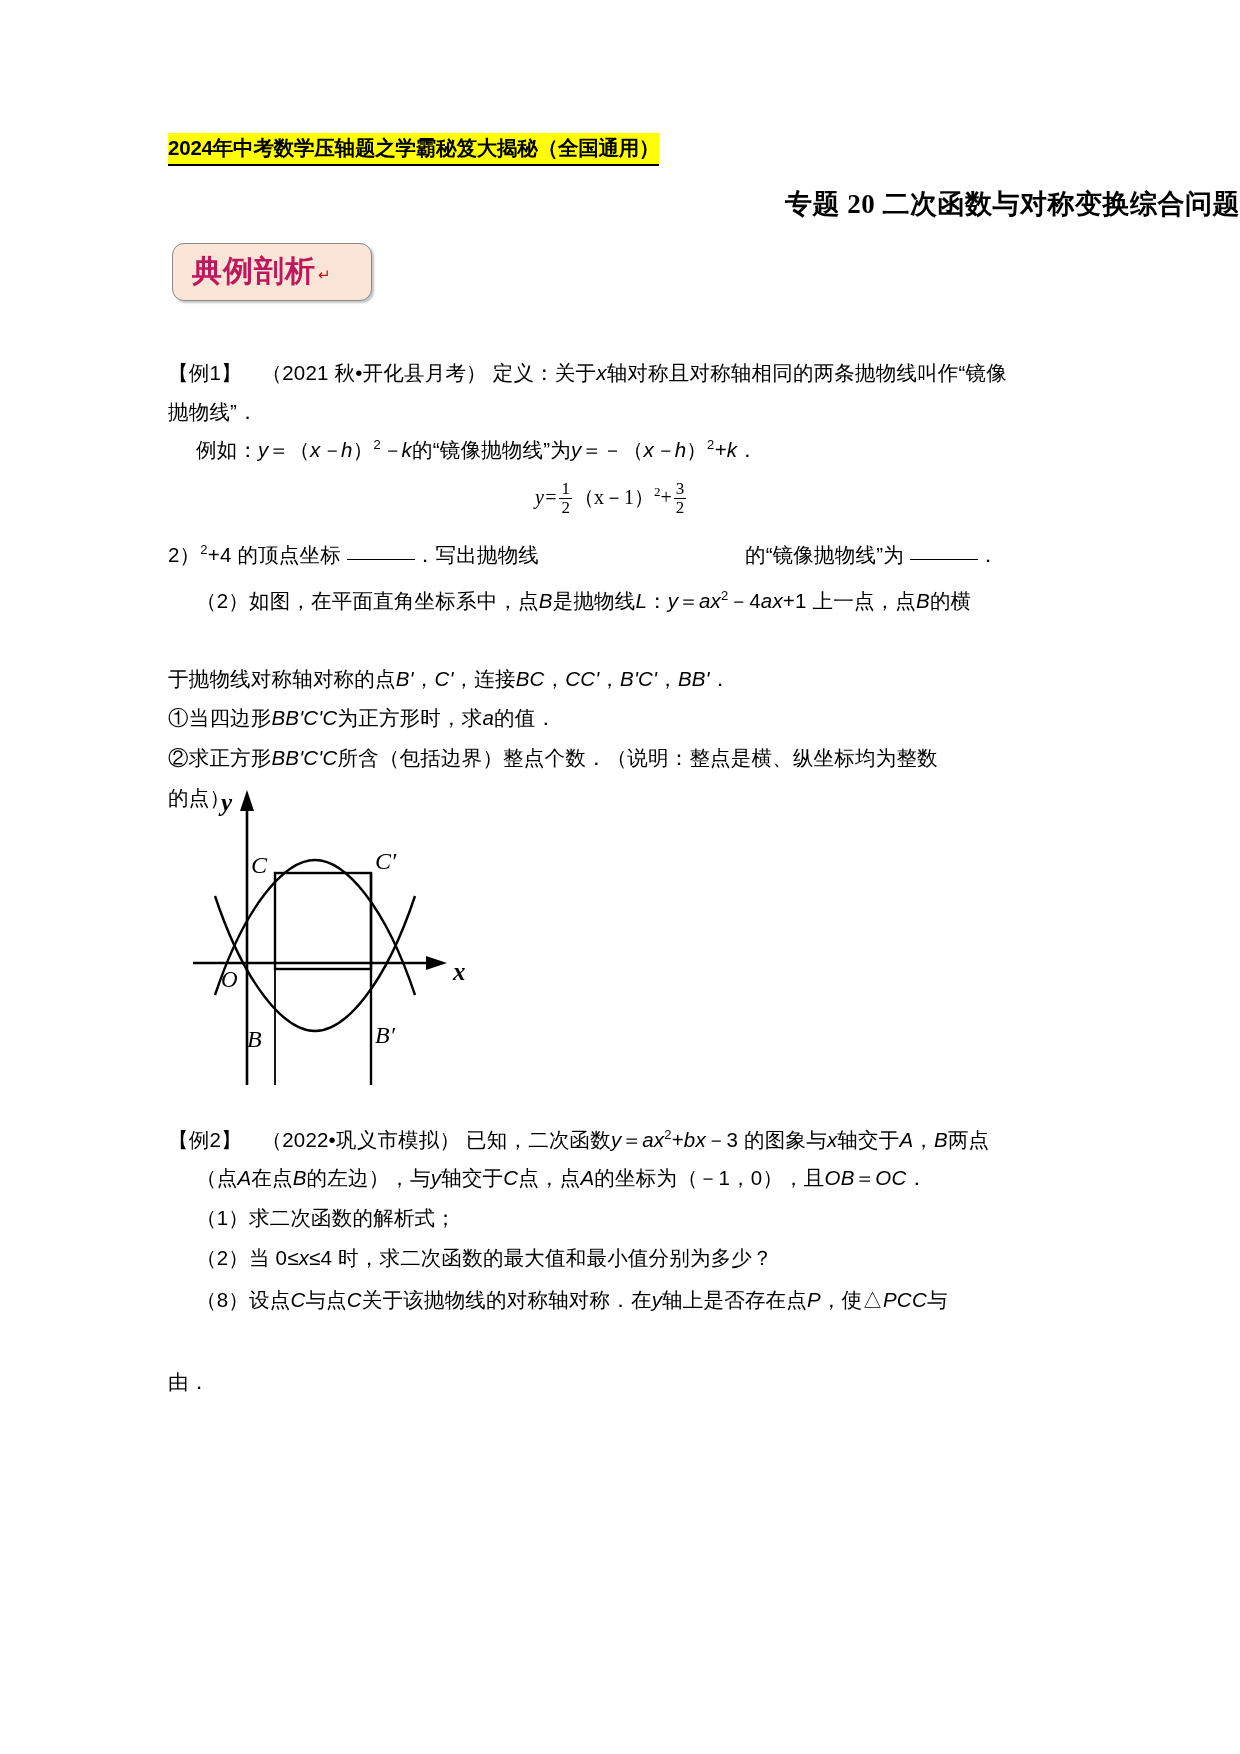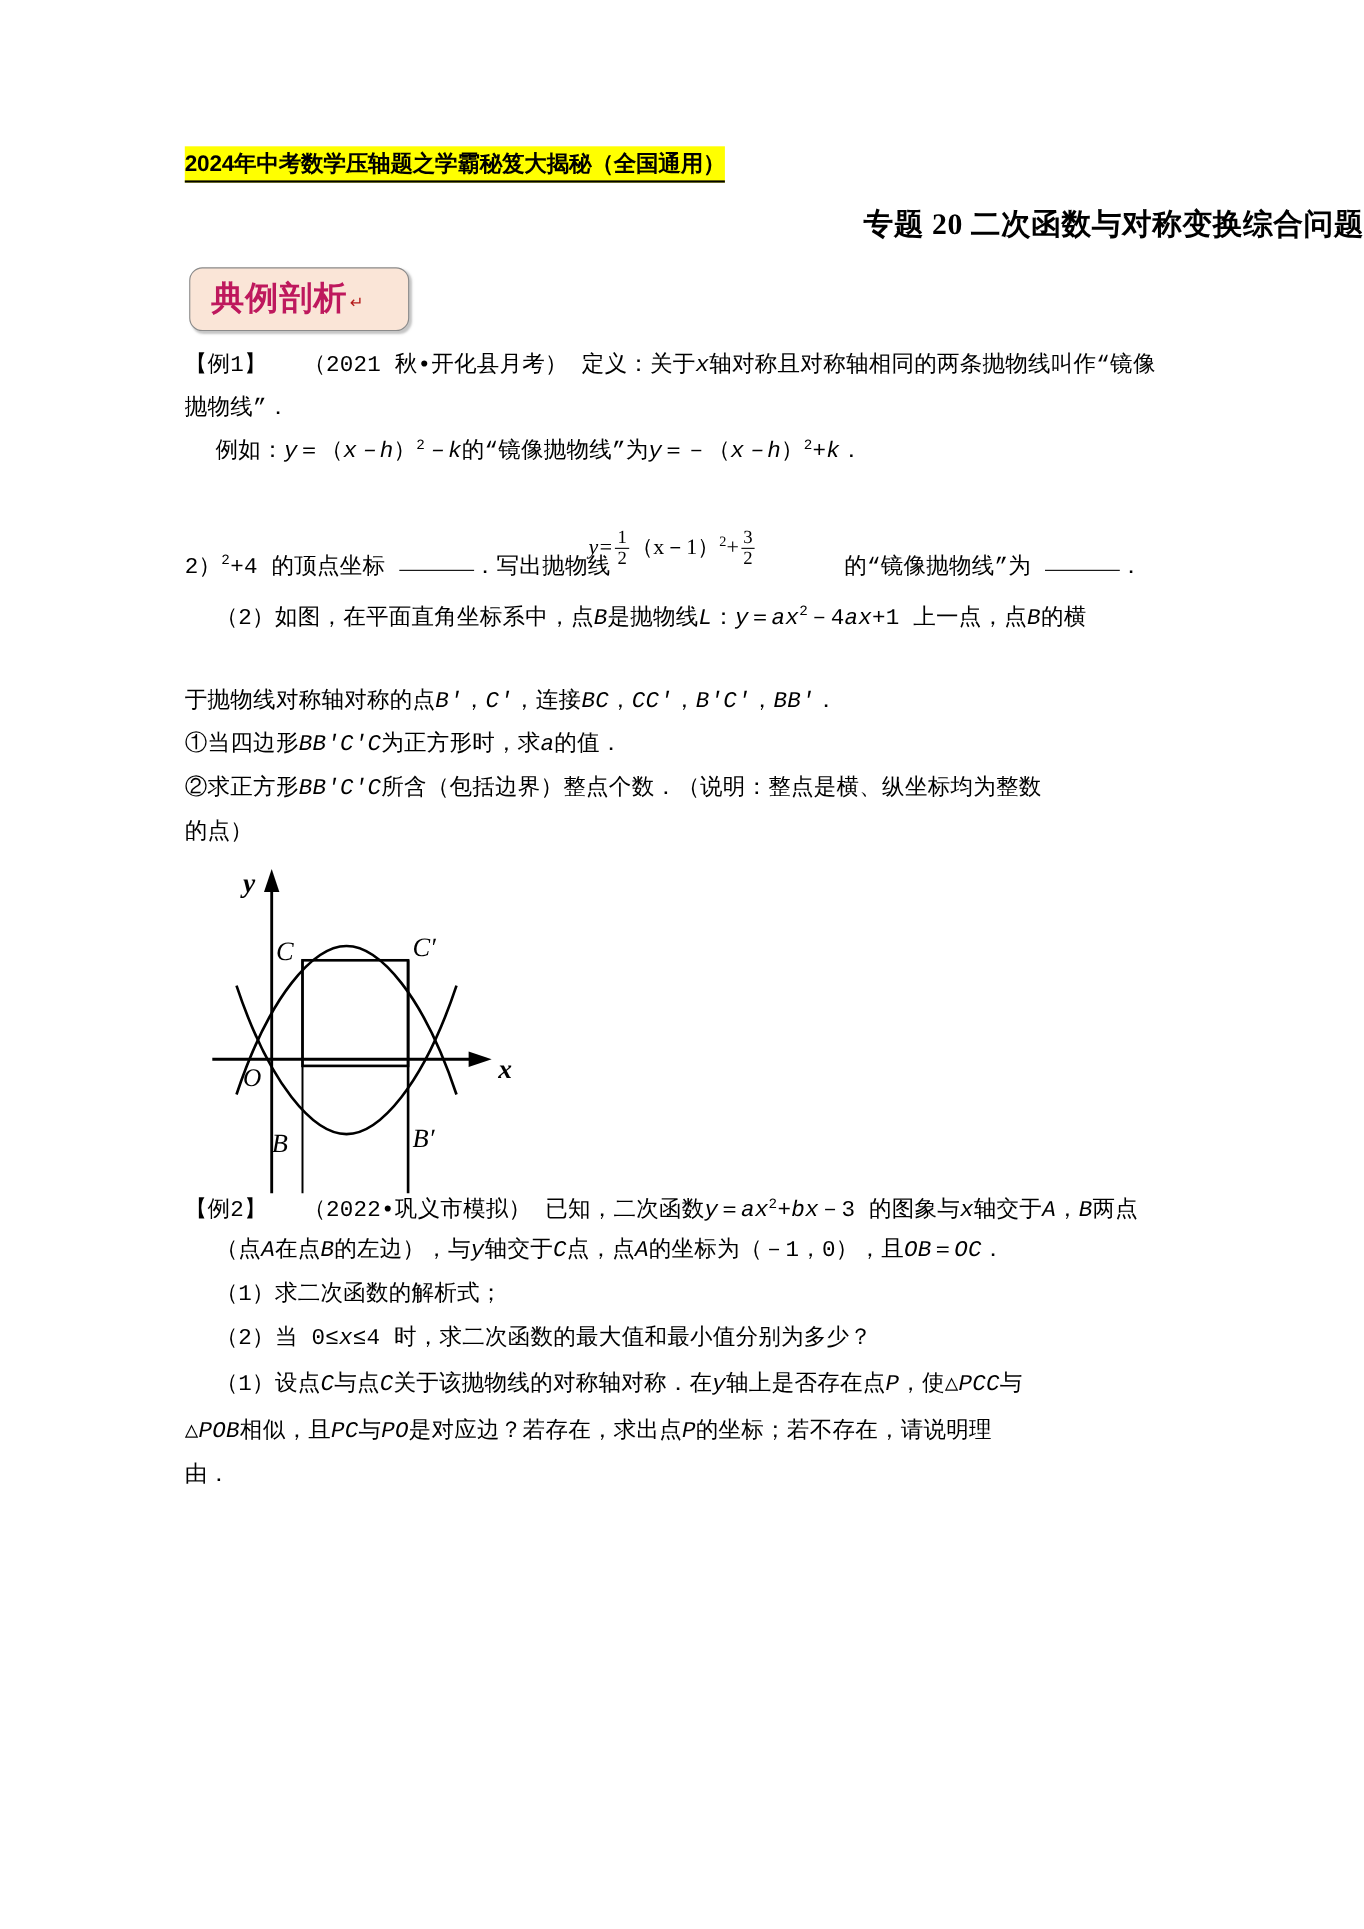--- a/index.html
+++ b/index.html
@@ -48,25 +48,26 @@
     white-space:nowrap;
   }
   .badge-pilcrow {
     position:absolute; left:318px; top:266px;
     font-size:15px; color:#b41a1a;
   }
 
   
   .t {
     position:absolute;
-    font-family:Liberation Mono, monospace;
+    font-family:Liberation Sans, sans-serif;
     font-size:20.5px;
     line-height:1;
     white-space:nowrap;
     letter-spacing:0.2px;
+    margin-top:40px;
   }
   .it { font-style:italic; }
   .supn { font-size:13px; vertical-align:super; }
   .blank { display:inline-block; width:72px; border-bottom:1.4px solid #000; vertical-align:2px; }
   .blank-sm { display:inline-block; width:68px; border-bottom:1.4px solid #000; vertical-align:2px; }
 
   
   .frac {
     display:inline-block; vertical-align:middle;
     text-align:center; font-size:17px; line-height:1.05;
@@ -187,23 +188,20 @@
     <span>（点</span><span class="it">A</span><span>在点</span><span class="it">B</span><span>的左边），与</span><span class="it">y</span><span>轴交于</span><span class="it">C</span><span>点，点</span><span class="it">A</span><span>的坐标为（－1，0），且</span><span class="it">OB</span><span>＝</span><span class="it">OC</span><span>．</span>
   </div>
 
   <div class="t" style="left:196px; top:1168px;">（1）求二次函数的解析式；</div>
 
   <div class="t" style="left:196px; top:1208px;">
     <span>（2）当 0≤</span><span class="it">x</span><span>≤4 时，求二次函数的最大值和最小值分别为多少？</span>
   </div>
 
   <div class="t" style="left:196px; top:1250px;">
-    <span>（1）设点</span><span class="it">C</span><span>与点</span><span class="it">C</span><span>关于该抛物线的对称轴对称．在</span><span class="it">y</span><span>轴上是否存在点</span><span class="it">P</span><span>，使△</span><span class="it">PCC</span><span>与</span>
-  </div>
-
-  <div class="t" style="left:168px; top:1292px;">
-    <span>△</span><span class="it">POB</span><span>相似，且</span><span class="it">PC</span><span>与</span><span class="it">PO</span><span>是对应边？若存在，求出点</span><span class="it">P</span><span>的坐标；若不存在，请说明理</span>
-  </div>
+    <span>（8）设点</span><span class="it">C</span><span>与点</span><span class="it">C</span><span>关于该抛物线的对称轴对称．在</span><span class="it">y</span><span>轴上是否存在点</span><span class="it">P</span><span>，使△</span><span class="it">PCC</span><span>与</span>
+  </div>
+
 
   <div class="t" style="left:168px; top:1332px;">由．</div>
 
 
 </div>
 
 </body></html>

